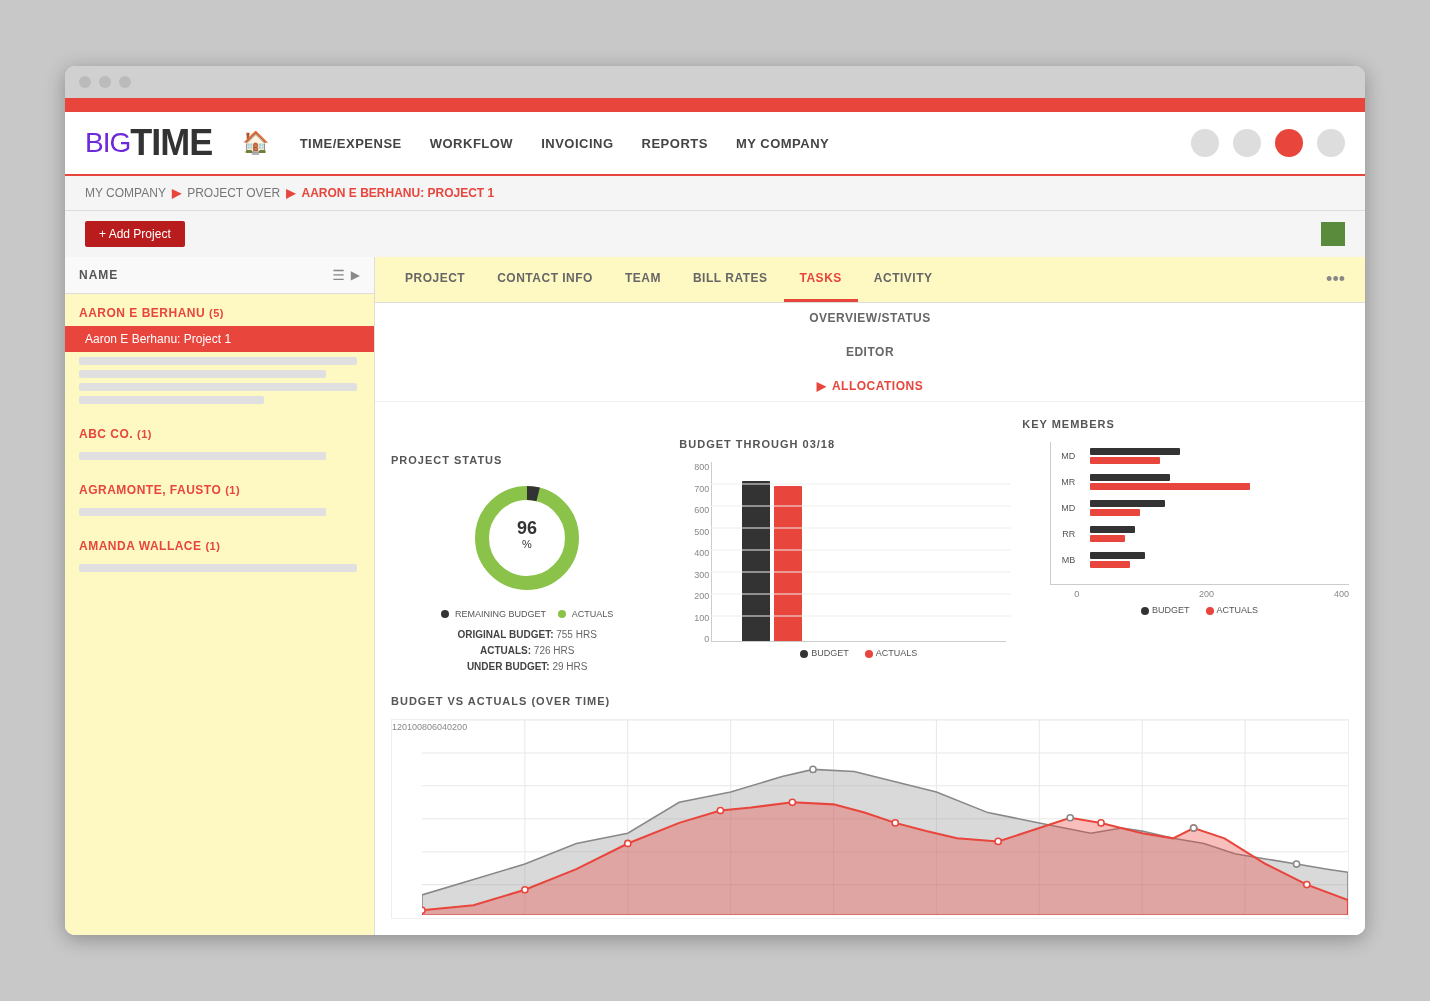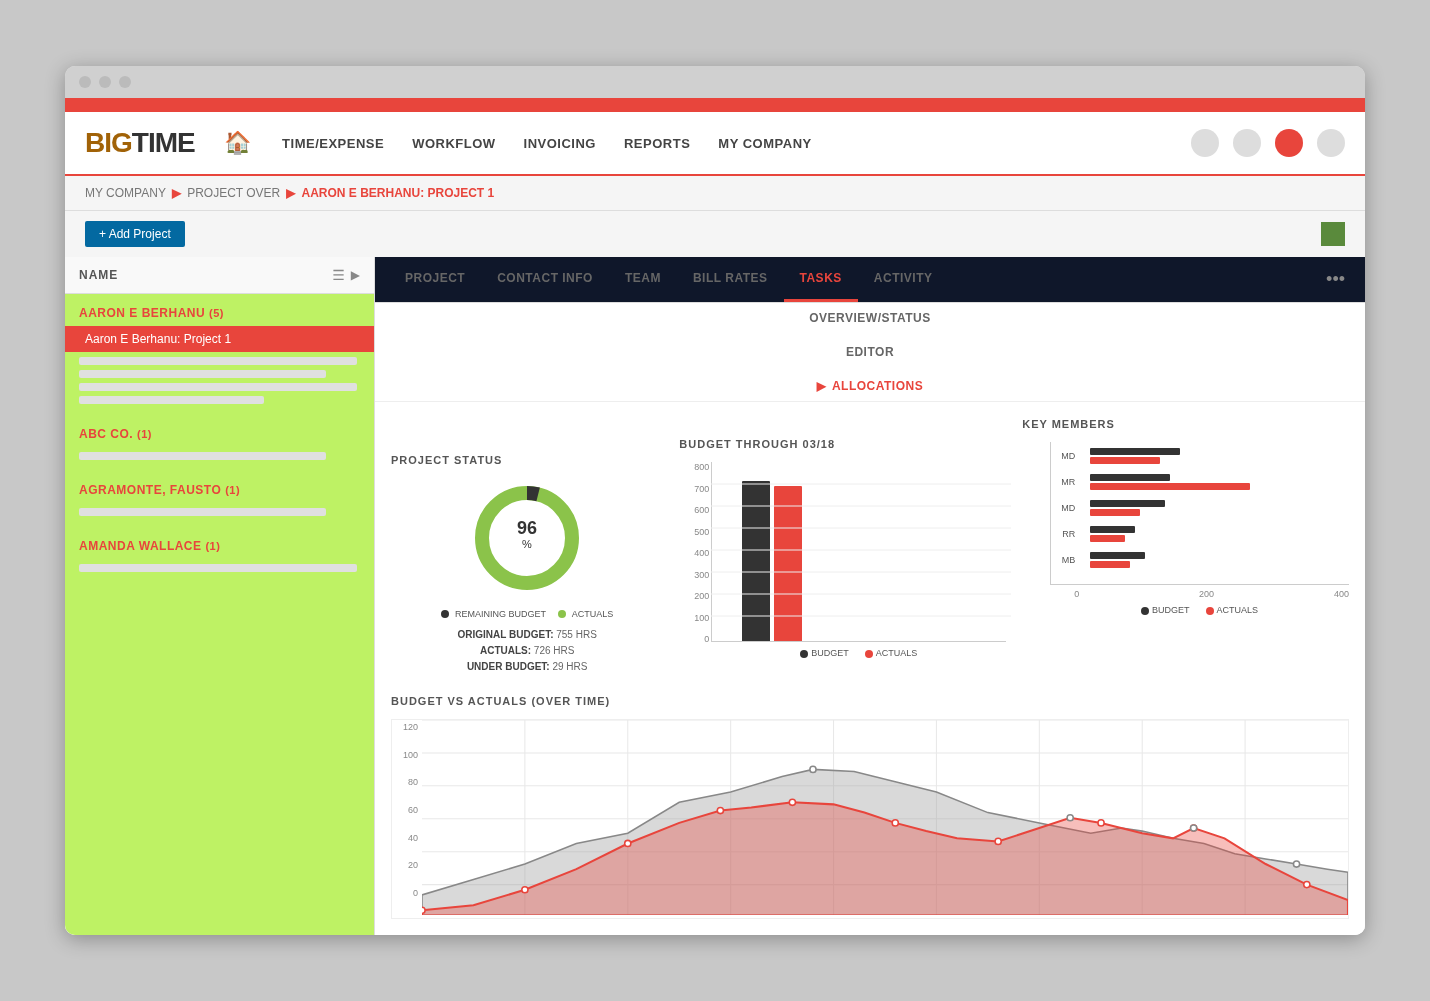--- a/index.html
+++ b/index.html
@@ -53,26 +53,26 @@
       border-bottom: 2px solid #e8453c;
     }
 
     .logo {
       display: flex;
       align-items: center;
       margin-right: 30px;
     }
     .logo-big {
       font-size: 28px;
-      font-weight: 700;
-      color: #a16207;
+      font-weight: 400;
+      color: #6d28d9;
       letter-spacing: -1px;
     }
     .logo-time {
-      font-size: 28px;
+      font-size: 36px;
       font-weight: 900;
       color: #333;
       letter-spacing: -1px;
     }
 
     .home-icon {
       color: #e8453c;
       font-size: 22px;
       margin-right: 30px;
       cursor: pointer;
@@ -125,21 +125,21 @@
 
     
     .toolbar {
       padding: 10px 20px;
       display: flex;
       align-items: center;
       justify-content: space-between;
       background: #f5f5f5;
     }
     .add-project-btn {
-      background: #0369a1;
+      background: #b91c1c;
       color: #fff;
       border: none;
       padding: 6px 14px;
       font-size: 12px;
       cursor: pointer;
       border-radius: 2px;
     }
     .green-square {
       width: 24px; height: 24px;
       background: #5a8a3c;
@@ -148,21 +148,21 @@
     
     .main-content {
       display: flex;
       background: #f5f5f5;
     }
 
     
     .sidebar {
       width: 310px;
       min-width: 310px;
-      background: #bef264;
+      background: #fef9c3;
       border-right: 1px solid #ddd;
     }
 
     .sidebar-header {
       padding: 10px 14px;
       display: flex;
       align-items: center;
       justify-content: space-between;
       border-bottom: 1px solid #ddd;
       background: #f9f9f9;
@@ -217,21 +217,21 @@
     .right-panel {
       flex: 1;
       background: #fff;
     }
 
     
     .tabs {
       display: flex;
       align-items: center;
       border-bottom: 1px solid #ddd;
-      background: #0f172a;
+      background: #fef9c3;
       padding: 0 14px;
     }
     .tab {
       padding: 14px 16px;
       font-size: 12px;
       font-weight: bold;
       color: #666;
       cursor: pointer;
       letter-spacing: 0.5px;
       border-bottom: 3px solid transparent;
@@ -425,21 +425,21 @@
       height: 200px;
     }
 
     .line-chart-yaxis {
       position: absolute;
       left: 0;
       top: 0;
       bottom: 20px;
       width: 30px;
       display: flex;
-      flex-direction: column;
+      flex-direction: row;
       justify-content: space-between;
       font-size: 9px;
       color: #888;
       text-align: right;
       padding-right: 4px;
       padding-top: 2px;
     }
 
     .line-chart-svg {
       position: absolute;

